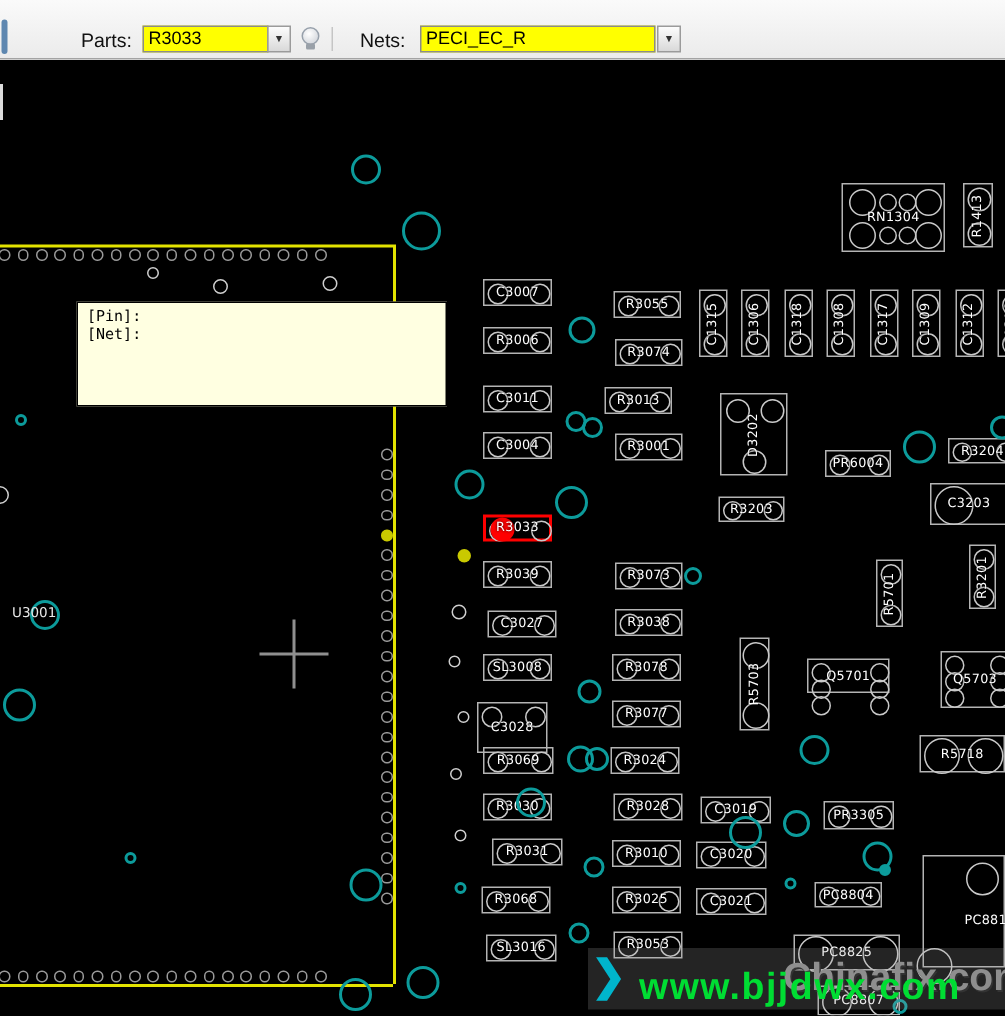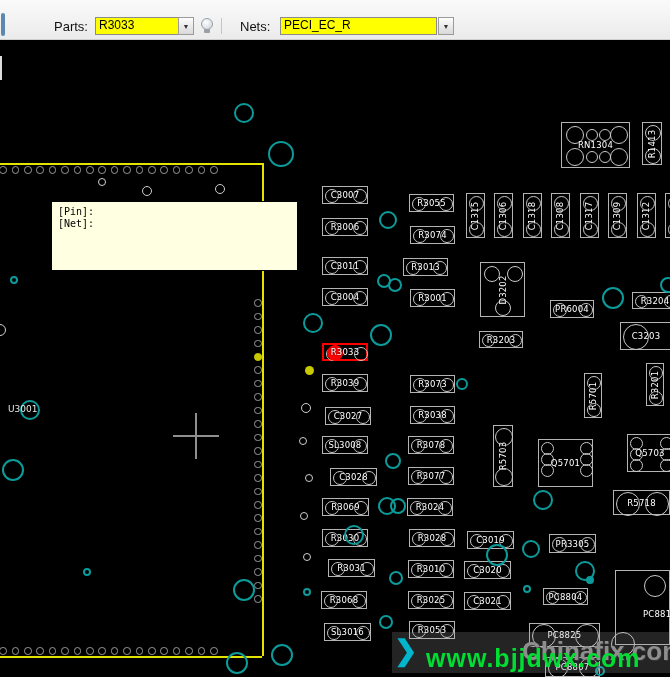--- a/index.html
+++ b/index.html
@@ -207,21 +207,21 @@
     <div class="part" style="left: 325px; top: 407px; width: 46px; height: 18px;">
       <div class="circ" style="left: 2px; top: 2px; width: 14px; height: 14px;"></div>
       <div class="circ" style="left: 30px; top: 2px; width: 14px; height: 14px;"></div>
       <span class="plabel">C3027</span>
     </div>
     <div class="part" style="left: 322px; top: 436px; width: 46px; height: 18px;">
       <div class="circ" style="left: 2px; top: 2px; width: 14px; height: 14px;"></div>
       <div class="circ" style="left: 30px; top: 2px; width: 14px; height: 14px;"></div>
       <span class="plabel">SL3008</span>
     </div>
-    <div class="part" style="left: 330px; top: 468px; width: 47px; height: 18px;">
+    <div class="part" style="left: 318px; top: 468px; width: 47px; height: 34px;">
       <div class="circ" style="left: 2px; top: 2px; width: 14px; height: 14px;"></div>
       <div class="circ" style="left: 31px; top: 2px; width: 14px; height: 14px;"></div>
       <span class="plabel">C3028</span>
     </div>
     <div class="part" style="left: 322px; top: 498px; width: 47px; height: 18px;">
       <div class="circ" style="left: 2px; top: 2px; width: 14px; height: 14px;"></div>
       <div class="circ" style="left: 31px; top: 2px; width: 14px; height: 14px;"></div>
       <span class="plabel">R3069</span>
     </div>
     <div class="part" style="left: 322px; top: 529px; width: 46px; height: 18px;">
@@ -413,21 +413,21 @@
     <div class="part" style="left: 646px; top: 363px; width: 18px; height: 43px;">
       <div class="circ" style="left: 2px; top: 2px; width: 14px; height: 14px;"></div>
       <div class="circ" style="left: 2px; top: 27px; width: 14px; height: 14px;"></div>
       <span class="plabel vert">R3201</span>
     </div>
     <div class="part" style="left: 493px; top: 425px; width: 20px; height: 62px;">
       <div class="circ" style="left: 1px; top: 2px; width: 18px; height: 18px;"></div>
       <div class="circ" style="left: 1px; top: 42px; width: 18px; height: 18px;"></div>
       <span class="plabel vert">R5703</span>
     </div>
-    <div class="part" style="left: 538px; top: 439px; width: 55px; height: 48px;">
+    <div class="part" style="left: 538px; top: 439px; width: 55px; height: 23px;">
       <div class="circ" style="left: 1.5px; top: 1.5px; width: 13px; height: 13px;"></div>
       <div class="circ" style="left: 40.5px; top: 1.5px; width: 13px; height: 13px;"></div>
       <div class="circ" style="left: 1.5px; top: 12.5px; width: 13px; height: 13px;"></div>
       <div class="circ" style="left: 40.5px; top: 12.5px; width: 13px; height: 13px;"></div>
       <div class="circ" style="left: 1.5px; top: 23.5px; width: 13px; height: 13px;"></div>
       <div class="circ" style="left: 40.5px; top: 23.5px; width: 13px; height: 13px;"></div>
       <span class="plabel">Q5701</span>
     </div>
     <div class="part" style="left: 627px; top: 434px; width: 46px; height: 38px;">
       <div class="circ" style="left: 1.5px; top: 1.5px; width: 13px; height: 13px;"></div>

